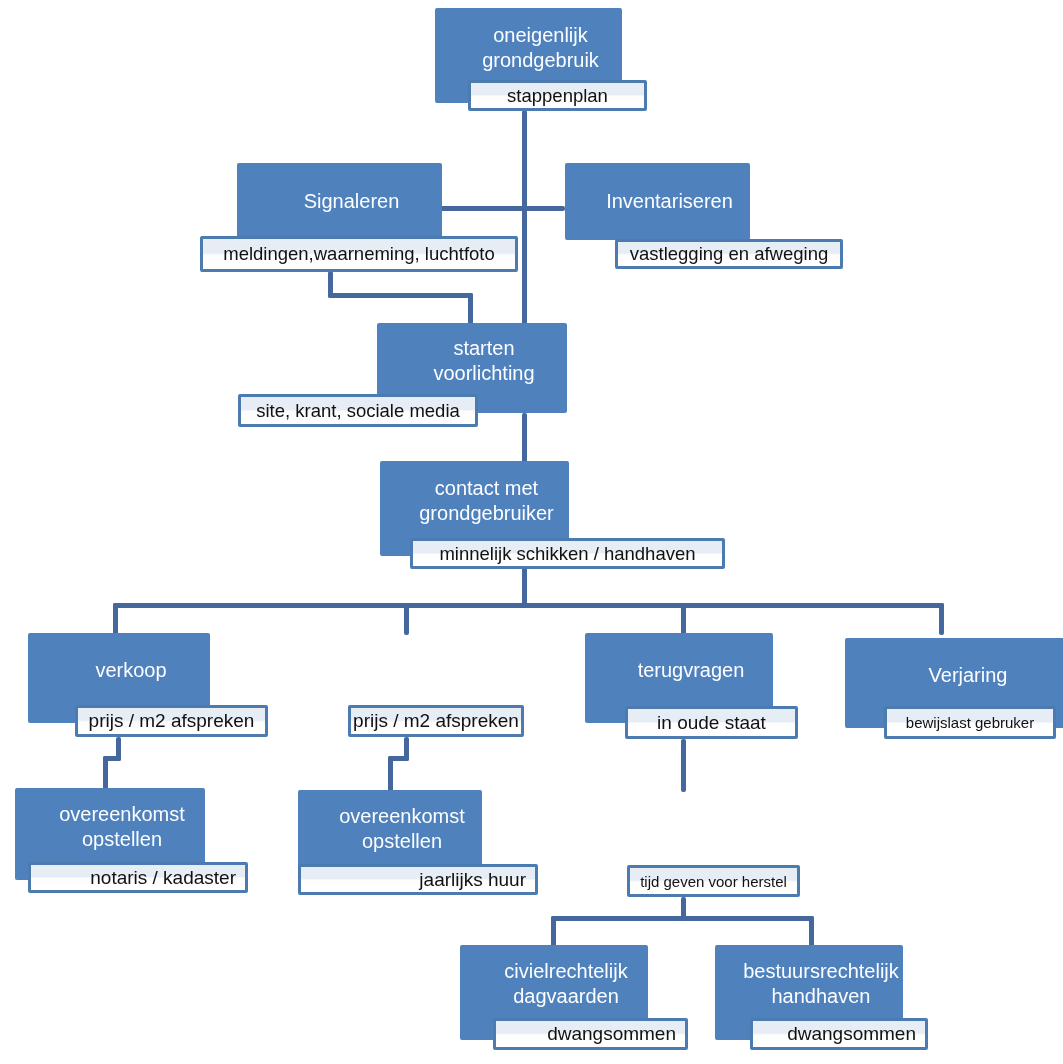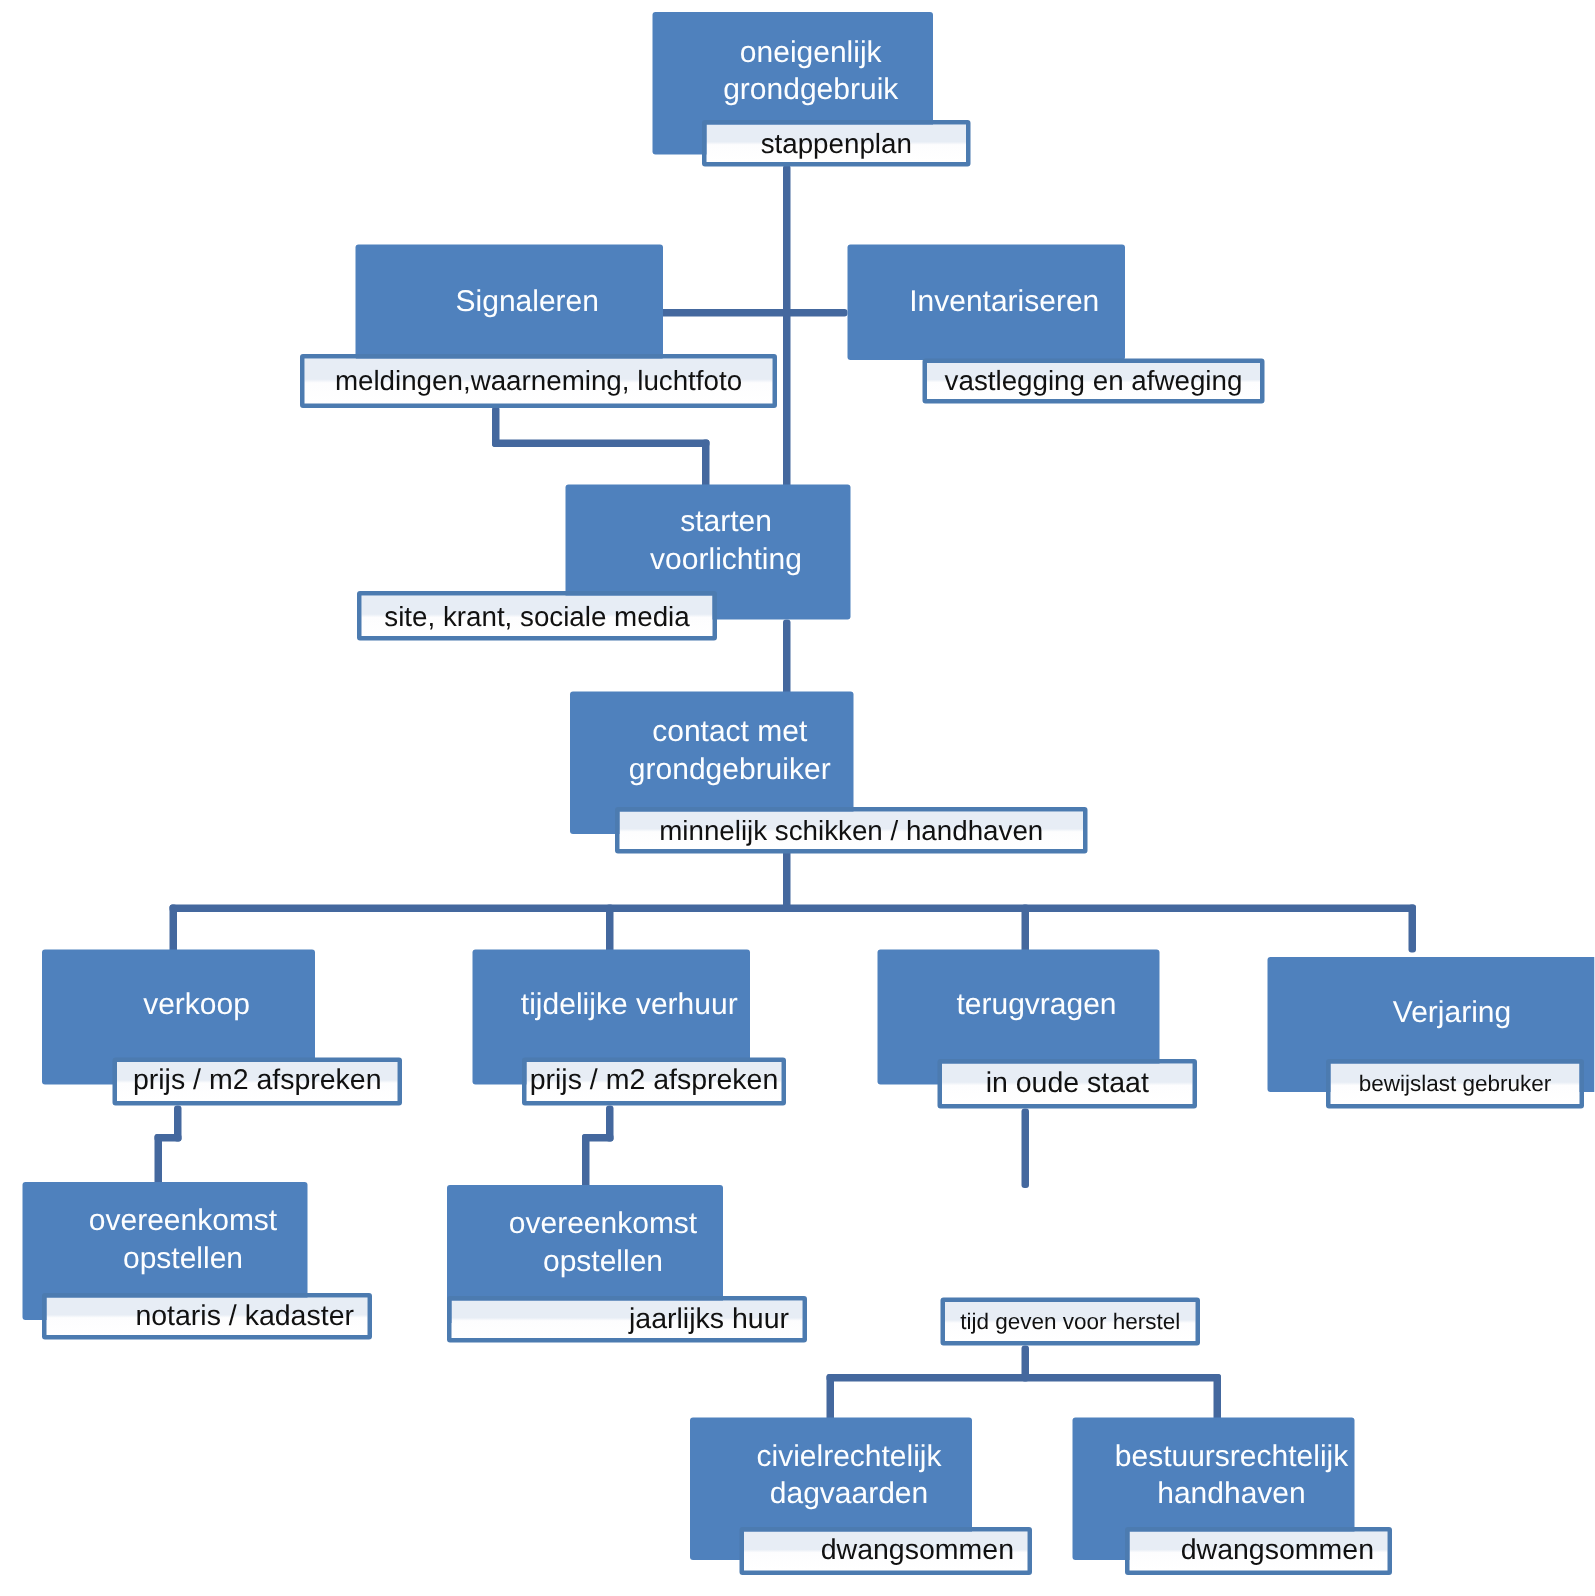--- a/index.html
+++ b/index.html
@@ -66,23 +66,20 @@
   </div>
   <div class="node" style="left:377px;top:323px;width:190px;height:90px;padding-bottom:14px">
     <span class="ntext">starten voorlichting</span>
   </div>
   <div class="node" style="left:380px;top:461px;width:189px;height:95px;padding-bottom:16px">
     <span class="ntext">contact met grondgebruiker</span>
   </div>
   <div class="node" style="left:28px;top:633px;width:182px;height:90px;padding-bottom:16px">
     <span class="ntext">verkoop</span>
   </div>
-  <div class="node" style="left:315px;top:633px;width:185px;height:90px;padding-bottom:16px">
-    <span class="ntext">tijdelijke verhuur</span>
-  </div>
   <div class="node" style="left:585px;top:633px;width:188px;height:90px;padding-bottom:16px">
     <span class="ntext">terugvragen</span>
   </div>
   <div class="node" style="left:845px;top:638px;width:222px;height:90px;padding-bottom:16px">
     <span class="ntext">Verjaring</span>
   </div>
   <div class="node" style="left:15px;top:788px;width:190px;height:92px;padding-bottom:14px">
     <span class="ntext">overeenkomst opstellen</span>
   </div>
   <div class="node" style="left:298px;top:790px;width:184px;height:92px;padding-bottom:14px">

